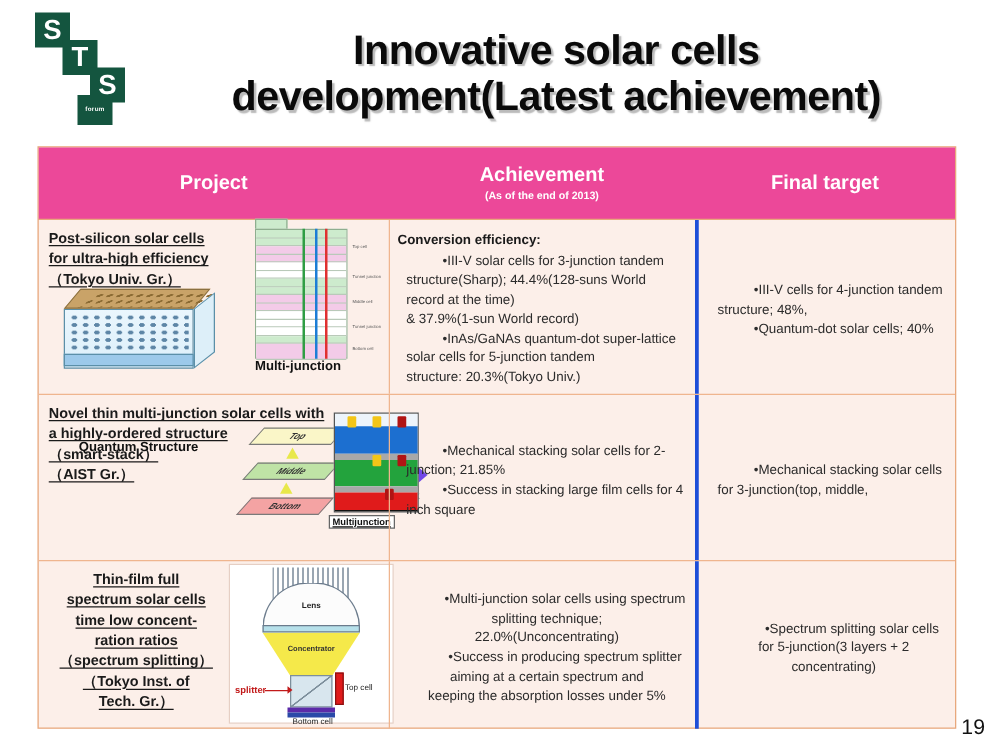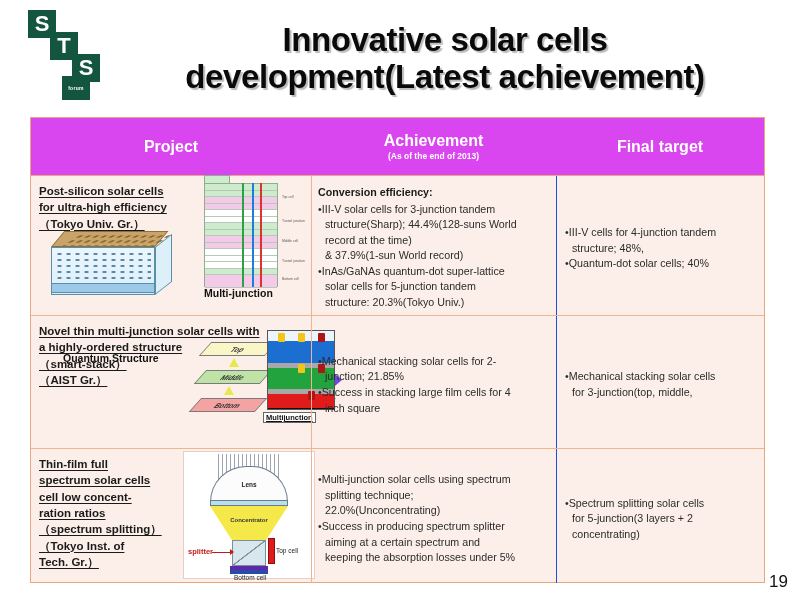--- a/index.html
+++ b/index.html
@@ -36,56 +36,56 @@
   }
   #title .tl2 { display:block; white-space:nowrap; }
 
   
   #table {
     position:absolute; left:30px; top:117px; width:735px; height:466px;
     border:1px solid #E8A87C;
     background:#FCEFE9;
   }
   #thead {
-    height:58px; background:#d946ef;
+    height:58px; background:#ec4899;
     display:flex; align-items:stretch;
     border-bottom:1px solid #E8A87C;
   }
   .th {
     display:flex; flex-direction:column;
     align-items:center; justify-content:center;
     color:#ffffff; font-weight:bold;
     font-size:16px;
   }
   .th-project { width:280px; }
   .th-achievement { width:245px; }
   .th-target { width:208px; }
   .th-sub { font-size:8.5px; font-weight:bold; margin-top:1px; }
 
   .trow { display:flex; align-items:stretch; border-bottom:1px solid #EFB58E; }
   .trow.last { border-bottom:none; }
   .r1 { height:140px; }
   .r2 { height:133px; }
-  .r3 { height:134px; }
+  .r3 { height:134px;text-align:center; }
 
   .cell-project { width:280px; position:relative; padding:7px 5px 3px 8px; }
   .cell-ach { width:245px; position:relative; padding:9px 6px 3px 6px;
               border-left:1px solid #EFB58E; }
-  .cell-tgt { width:208px; position:relative; padding:9px 20px 3px 8px;
-              border-left:1px solid #1d4ed8; }
+  .cell-tgt { width:208px; position:relative; padding:9px 4px 3px 8px;
+              border-left:3px solid #1d4ed8; }
 
   .ptitle {
     font-size:11.5px; font-weight:bold; color:#1a1a1a;
     line-height:1.42;
   }
   .ptitle span { text-decoration:underline; text-underline-offset:2px; }
 
   .bullets { font-size:10.7px; color:#2b2b2b; line-height:1.45; }
   .bullets .hdr { font-weight:bold; color:#1a1a1a; display:block; margin-bottom:1px; }
-  .bullets .bi { display:block; padding-left:7px; text-indent:-7px; }
+  .bullets .bi { display:block; padding-left:7px; text-indent:-7px;margin-left:36px; }
   .bullets .cont { display:block; padding-left:7px; }
   .ctr-v { display:flex; flex-direction:column; justify-content:center; height:100%; }
 
   
   #qs-wrap { position:absolute; left:16px; top:55px; width:128px; height:80px; }
   #qs-box { position:absolute; left:4px; top:16px; width:104px; height:48px;
             background:linear-gradient(#EAF6FD,#DCEFFA); border:1px solid #5B8FA8; }
   #qs-top { position:absolute; left:4px; top:16px; width:104px; height:16px;
             background:#C9A368; border:1px solid #8a7040;
             transform:skewX(-40deg); transform-origin:bottom left; margin-top:-16px;}
@@ -349,21 +349,21 @@
         <span class="cont">for 3-junction(top, middle,</span>
       </div>
     </div>
   </div>
 
   <div class="trow r3 last">
     <div class="cell-project">
       <div class="ptitle" style="width:140px">
         <span>Thin-film full</span><br>
         <span>spectrum solar cells</span><br>
-        <span>cell low concent-</span><br>
+        <span>time low concent-</span><br>
         <span>ration ratios</span><br>
         <span>（spectrum splitting）</span><br>
         <span>（Tokyo Inst. of</span><br>
         <span> Tech. Gr.）</span>
       </div>
 
       <div id="sp-wrap">
         <div id="sp-rays"></div>
         <div id="sp-lens">Lens</div>
         <div id="sp-cyan"></div>

